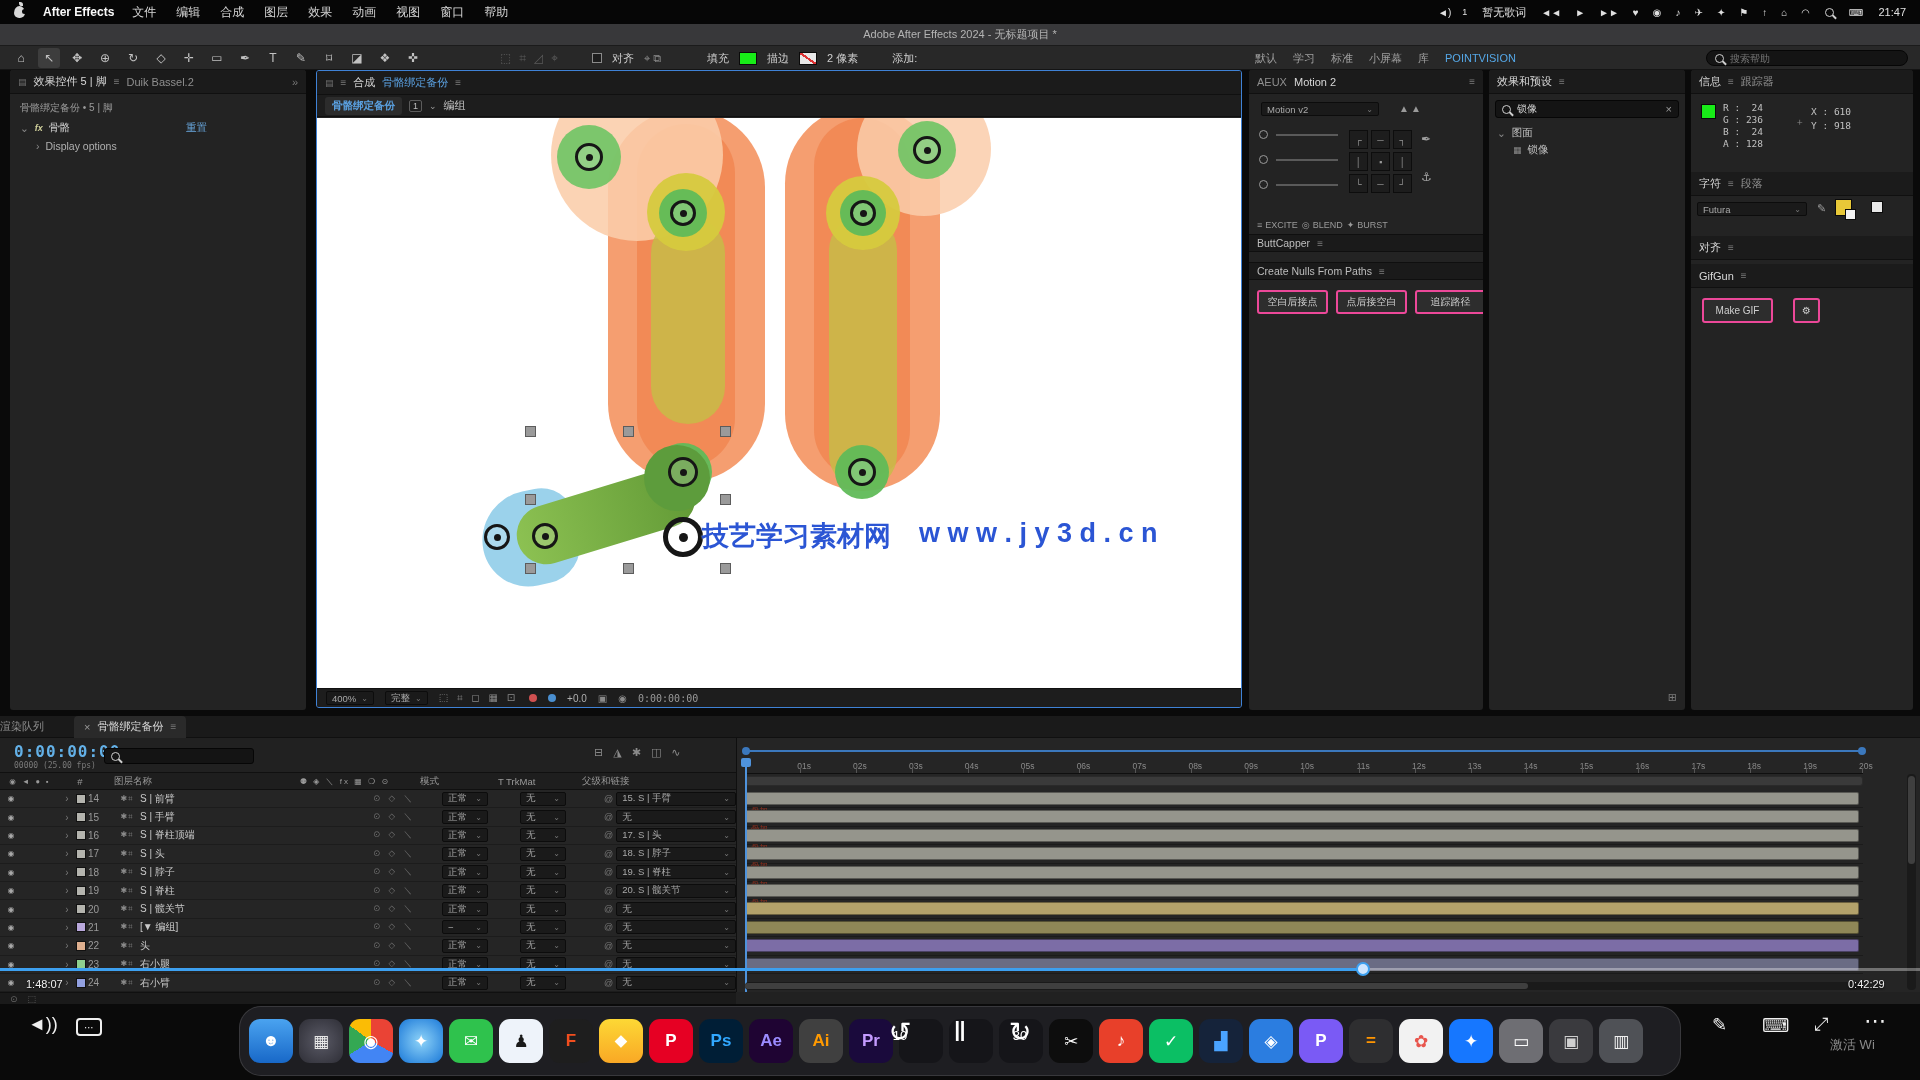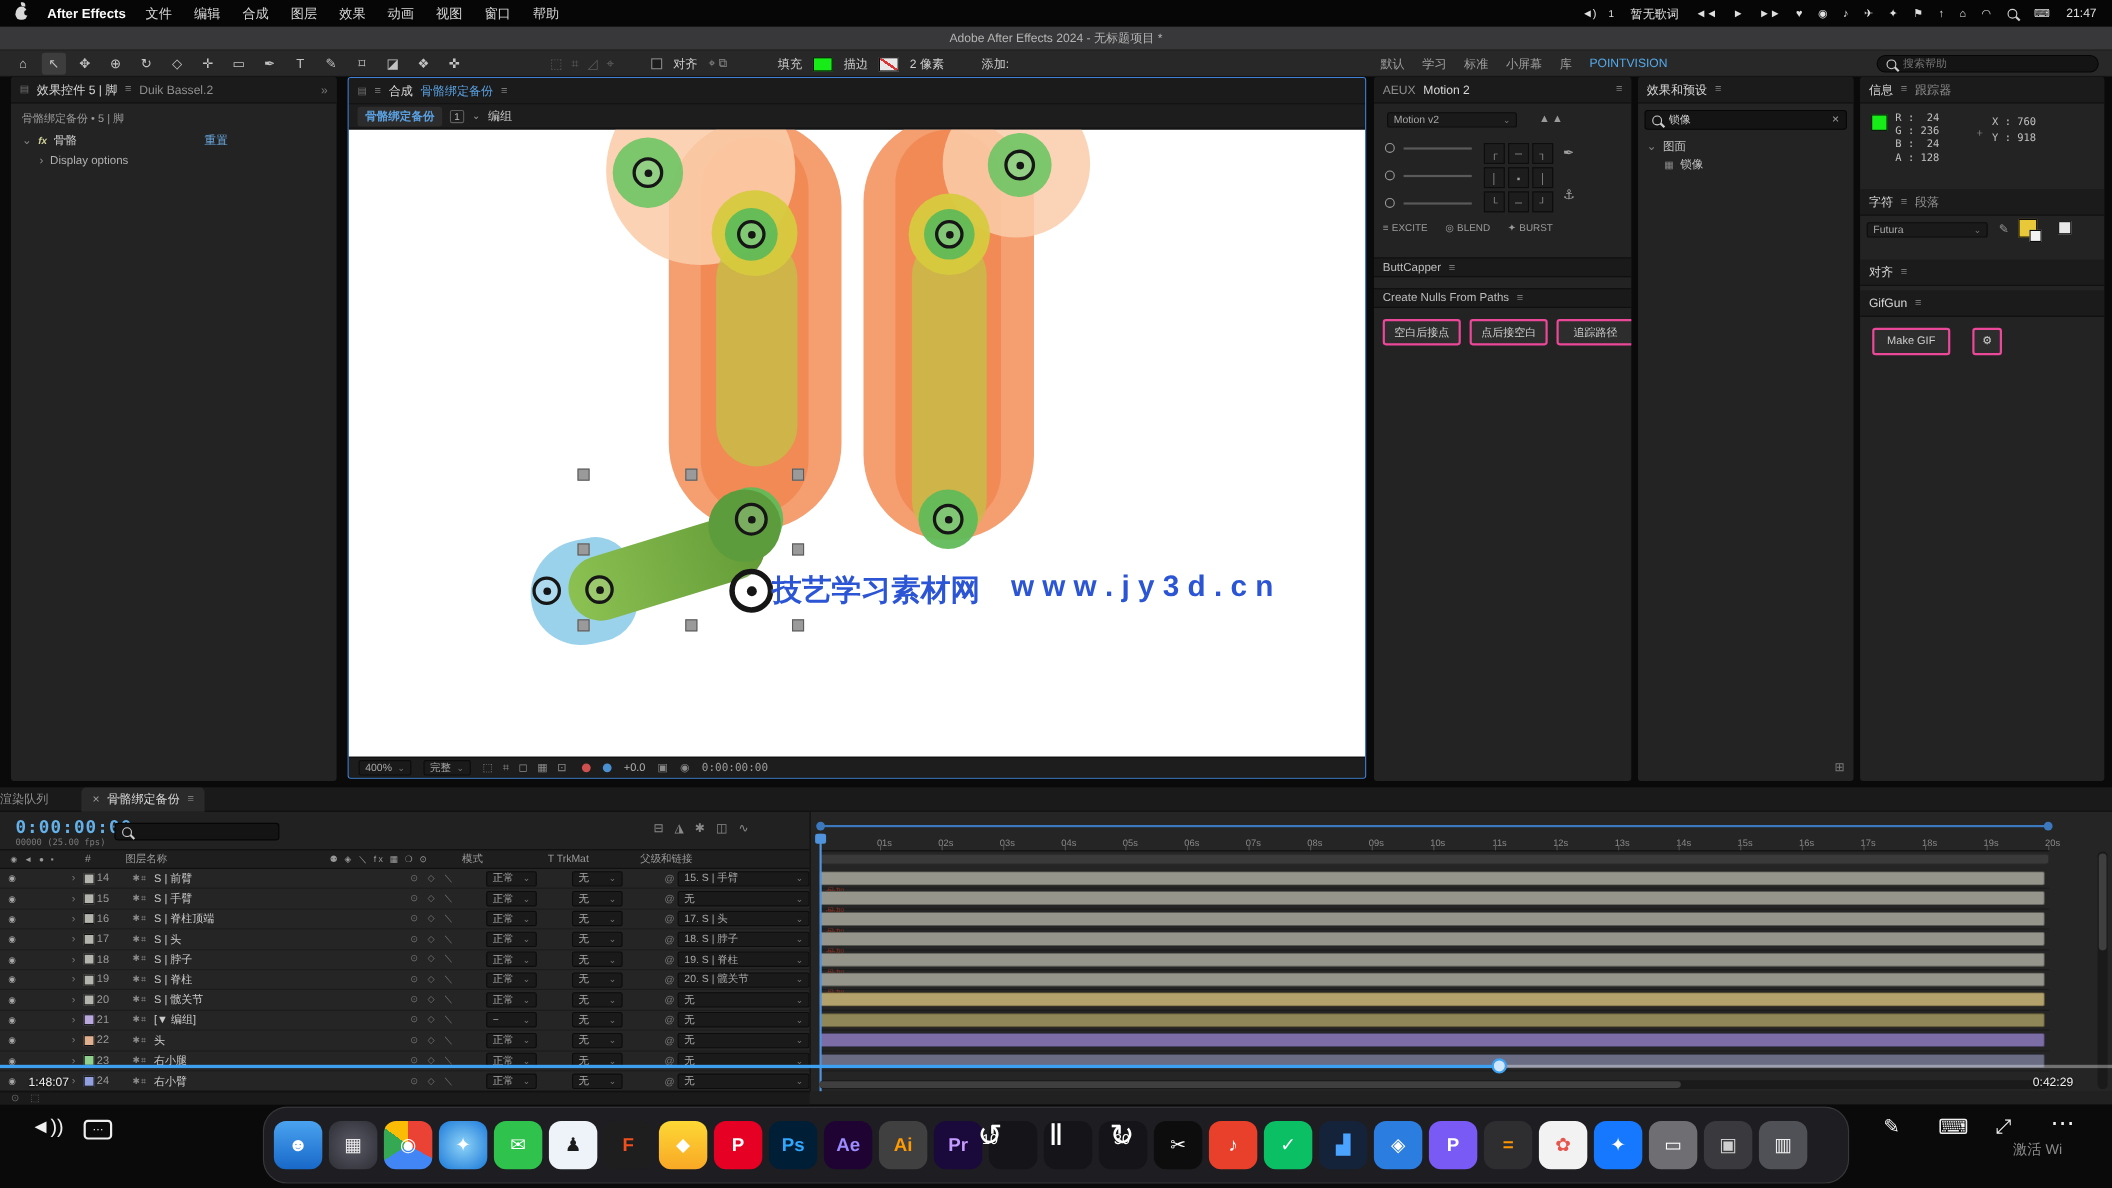--- a/index.html
+++ b/index.html
@@ -78,21 +78,21 @@
   
   #mo-dd{position:absolute;left:12px;top:32px;width:118px}
   #mo-peaks{position:absolute;left:150px;top:33px;color:#9a9a9a;font-size:10px;letter-spacing:2px}
   .slrow{position:absolute;left:10px;display:flex;align-items:center;gap:8px}
   .slcirc{width:9px;height:9px;border:1.5px solid #9a9a9a;border-radius:50%}
   .sltrack{width:62px;height:2px;background:#5a5a5a}
   #mo-grid{position:absolute;left:100px;top:60px;width:64px;display:flex;flex-wrap:wrap;gap:3px}
   .gbtn{width:19px;height:19px;background:#1d1d1d;border:1px solid #0d0d0d;color:#9a9a9a;font-size:9px;display:flex;align-items:center;justify-content:center}
   #mo-anchor1{position:absolute;left:172px;top:62px;color:#a0a0a0;font-size:12px}
   #mo-anchor2{position:absolute;left:172px;top:100px;color:#a0a0a0;font-size:12px}
-  #mo-quick{position:absolute;left:8px;top:132px;display:flex;gap:16px;font-size:9px;color:#9a9a9a}
+  #mo-quick{position:absolute;left:8px;top:150px;display:flex;gap:4px;font-size:9px;color:#9a9a9a}
   #mo-quick b{font-weight:normal;margin-left:3px}
   #mo-nullbtns{position:absolute;left:8px;top:220px;display:flex;gap:8px}
   #mo-nullbtns .btn{width:71px;height:24px;white-space:nowrap}
 
   
   #fxp-search{position:absolute;left:6px;top:30px;width:184px;height:18px;background:#141414;border:1px solid #060606;border-radius:3px;display:flex;align-items:center;gap:6px;padding:0 6px}
   #fxp-search input{background:transparent;border:none;outline:none;color:#d0d0d0;font-size:10px;width:130px;font-family:inherit}
   #fxp-x{margin-left:auto;color:#9a9a9a;cursor:pointer}
   .treerow{position:absolute;display:flex;align-items:center;gap:6px;font-size:10.5px;color:#c0c0c0}
 
@@ -473,21 +473,21 @@
     <span class="on">信息</span>
     <span class="hamb">≡</span>
     <span>跟踪器</span>
   </div>
   <div class="minisw" style="left: 10px; top: 34px; width: 15px; height: 15px; background: rgb(24, 236, 24);"></div>
   <div class="infotxt" style="left:32px;top:32px">R :  24</div>
   <div class="infotxt" style="left:32px;top:44px">G : 236</div>
   <div class="infotxt" style="left:32px;top:56px">B :  24</div>
   <div class="infotxt" style="left:32px;top:68px">A : 128</div>
   <div class="infotxt" style="left:104px;top:46px;color:#8a8a8a">＋</div>
-  <div class="infotxt" style="left:120px;top:36px">X : 760</div>
+  <div class="infotxt" style="left:120px;top:36px">X : 610</div>
   <div class="infotxt" style="left:120px;top:50px">Y : 918</div>
 
   <div class="ptab" style="position:absolute;left:0;top:102px;width:100%">
     <span class="on">字符</span>
     <span class="hamb">≡</span>
     <span>段落</span>
   </div>
   <span class="dd" style="position:absolute;left:6px;top:132px;width:110px">Futura</span>
   <span style="position:absolute;left:126px;top:132px;color:#9a9a9a">✎</span>
   <div class="minisw" style="left: 144px; top: 129px; width: 17px; height: 17px; background: rgb(232, 200, 56);"></div>

